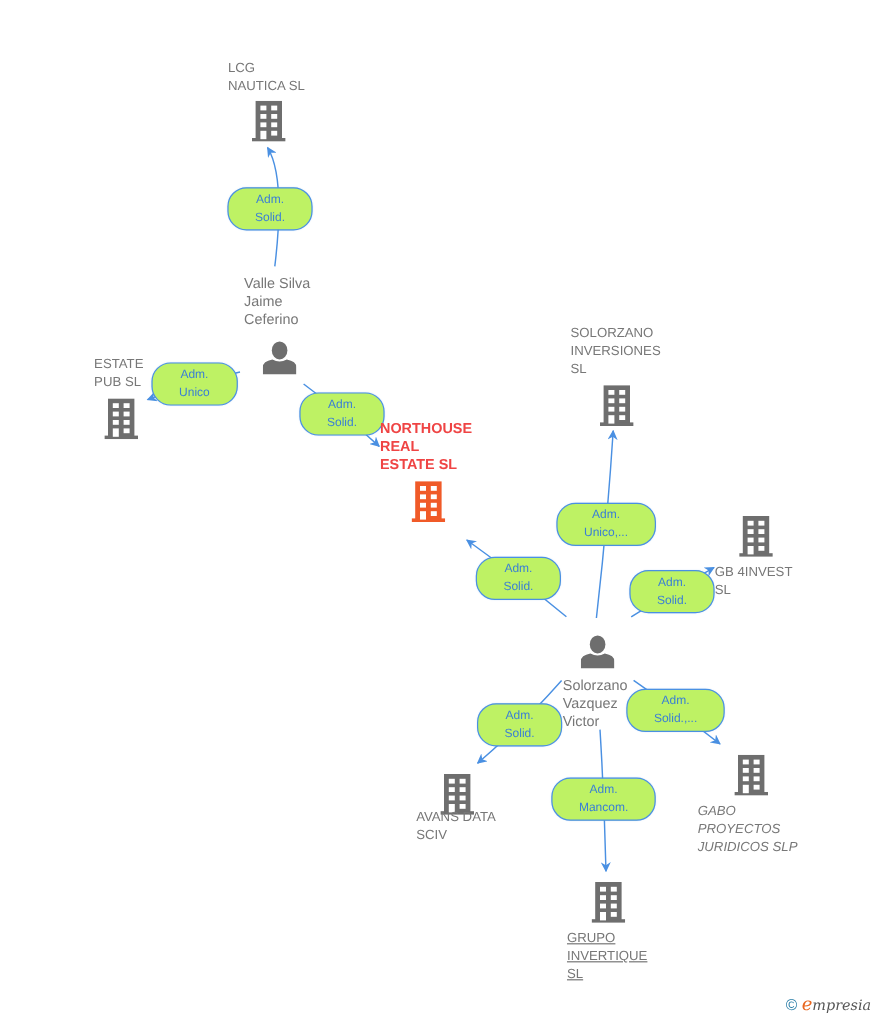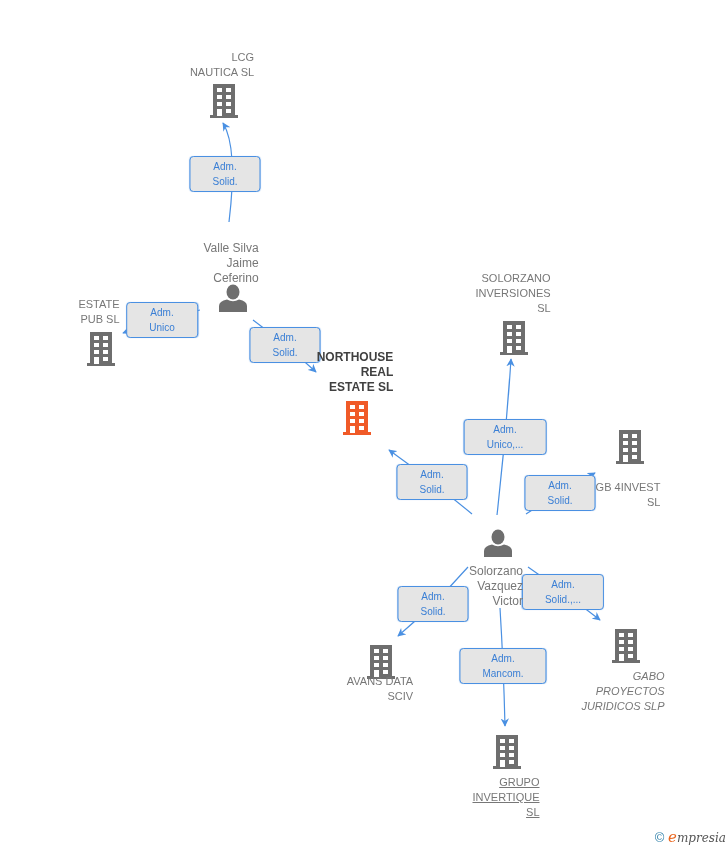--- a/index.html
+++ b/index.html
@@ -1,25 +1,25 @@
 <!DOCTYPE html>
 <html><head>
 <meta charset="utf-8">
 <style>
   html, body { margin: 0; padding: 0; background: #ffffff; }
   body { width: 728px; height: 850px; position: relative; overflow: hidden;
          font-family: "Liberation Sans", sans-serif; }
   #graph { position: absolute; left: 0; top: 0; width: 728px; height: 850px; }
-  .node-label { position: absolute; text-align: right; color: #777777;
+  .node-label { position: absolute; text-align: left; color: #777777;
                 font-size: 11px; line-height: 15px; white-space: pre-line;
                 transform: translateX(-50%); }
   .node-label.person { font-size: 12px; line-height: 15px; }
-  .node-label.main { font-weight: bold; color: #404040; font-size: 12px; }
-  .edge-label { position: absolute; background: #e5e5e5; border: 1px solid #4a90e2;
-                border-radius: 4px; color: #3a7fd5; font-size: 10px; line-height: 15px;
+  .node-label.main { font-weight: bold; color: #ef4444; font-size: 12px; }
+  .edge-label { position: absolute; background: #bef264; border: 1px solid #4a90e2;
+                border-radius: 16px; color: #3a7fd5; font-size: 10px; line-height: 15px;
                 text-align: center; padding: 2px 22px; white-space: pre-line;
                 transform: translate(-50%, -50%); box-shadow: 0 0 1px rgba(74,144,226,0.4); }
   .footer { position: absolute; right: 2px; bottom: 4px; font-size: 13px; color: #2c7fa8; }
   .footer .brand { font-family: "DejaVu Serif", serif; font-style: italic; color: #555; font-size: 12px; }
   .footer .brand .e { color: #e9661e; font-size: 15px; }
 </style>
 </head>
 <body>
 
 <svg id="graph" xmlns="http://www.w3.org/2000/svg" width="728" height="850">
@@ -85,32 +85,32 @@
     <div class="edge-label" style="left: 560px; top: 493px;">Adm.
 Solid.</div>
     <div class="edge-label" style="left: 433px; top: 604px;">Adm.
 Solid.</div>
     <div class="edge-label" style="left: 563px; top: 592px;">Adm.
 Solid.,...</div>
     <div class="edge-label" style="left: 503px; top: 666px;">Adm.
 Mancom.</div>
     <div class="node-label" style="left: 222px; top: 50px;">LCG
 NAUTICA  SL</div>
-    <div class="node-label person" style="left: 231px; top: 229px; margin-top: 12px;">Valle Silva
+    <div class="node-label person" style="left: 231px; top: 229px;">Valle Silva
 Jaime
 Ceferino</div>
     <div class="node-label" style="left: 99px; top: 297px;">ESTATE
 PUB  SL</div>
     <div class="node-label main" style="left: 355px; top: 350px;">NORTHOUSE
 REAL
 ESTATE  SL</div>
     <div class="node-label" style="left: 513px; top: 271px;">SOLORZANO
 INVERSIONES
 SL</div>
-    <div class="node-label" style="left: 628px; top: 480px;">GB 4INVEST
+    <div class="node-label" style="left: 628px; top: 470px;">GB 4INVEST
 SL</div>
     <div class="node-label person" style="left: 496px; top: 564px;">Solorzano
 Vazquez
 Victor</div>
     <div class="node-label" style="left: 380px; top: 674px;">AVANS DATA
 SCIV</div>
     <div class="node-label" style="left: 623px; top: 669px; font-style: italic;">GABO
 PROYECTOS
 JURIDICOS  SLP</div>
     <div class="node-label" style="left: 506px; top: 775px; text-decoration: underline;">GRUPO

